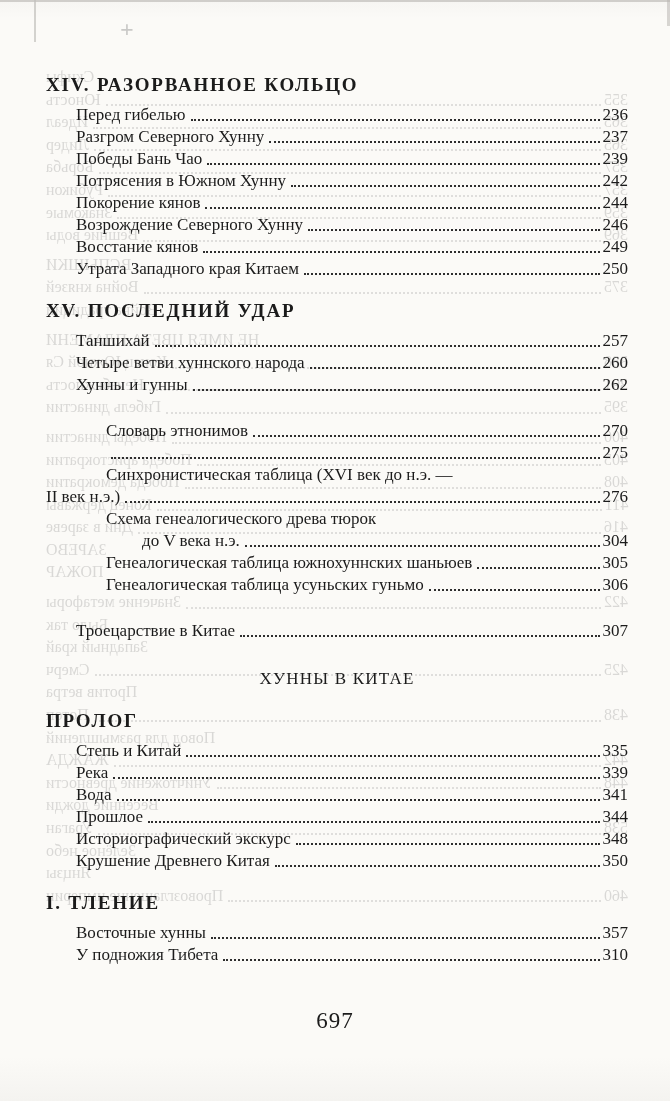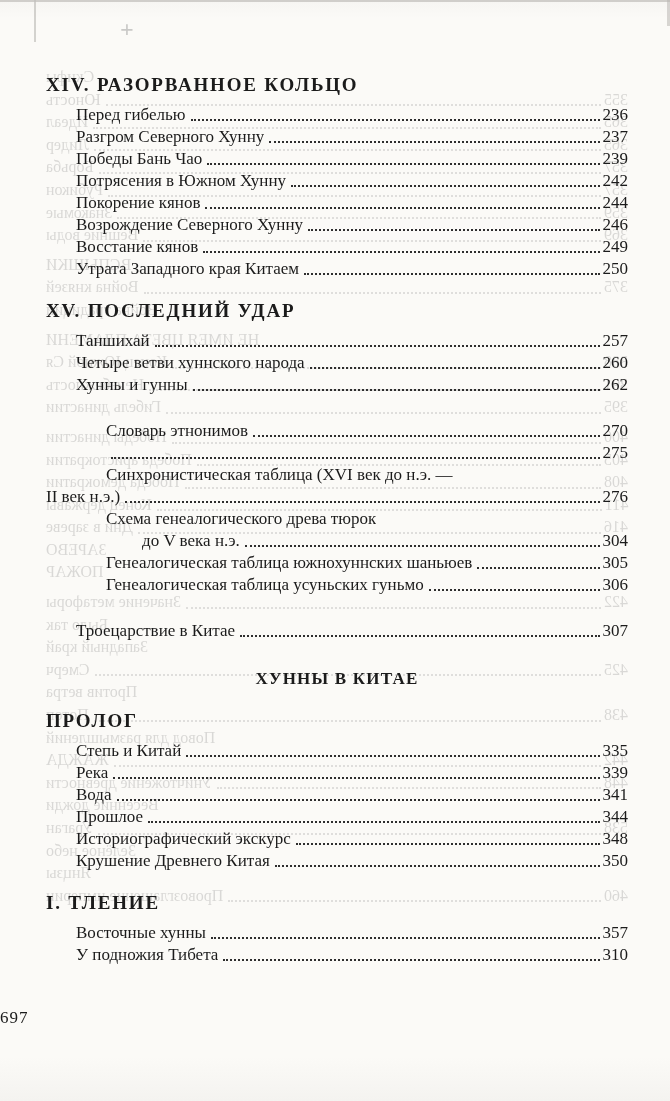--- a/index.html
+++ b/index.html
@@ -35,36 +35,36 @@
   }
 
   
   .content{position:absolute;top:74px;left:46px;right:42px;z-index:2;}
   .h{
     font-size:19px;font-weight:bold;letter-spacing:1.8px;
     line-height:22px;margin:20px 0 8px;white-space:nowrap;
   }
   .content > .h:first-child{margin-top:0;}
   .part{
-    font-size:17px;font-weight:bold;letter-spacing:1.2px;text-align:center;
+    font-size:17px;font-weight:normal;letter-spacing:1.2px;text-align:center;
     line-height:22px;margin:26px 0 12px;
   }
   .e{display:flex;align-items:baseline;line-height:22px;font-size:17px;white-space:nowrap;}
   .t{flex:0 1 auto;overflow:hidden;}
   .dots{flex:1 0 8px;border-bottom:2px dotted #2e2e2e;align-self:flex-end;margin:0 3px 5px 5px;min-width:8px;}
   .p{flex:0 0 auto;}
   .l1{margin-left:30px;}
   .l2{margin-left:60px;}
   .cont{}
   .cont2{margin-left:96px;}
   .gap{margin-top:24px;}
 
   .folio{
     position:absolute;top:1008px;left:0;right:0;z-index:2;
-    font-size:17px;letter-spacing:1px;
+    text-align:center;font-size:23px;letter-spacing:1px;
   }
 </style>
 </head>
 <body>
 
 <div class="page">
 
   <div class="edge-top"></div>
   <div class="edge-left"></div>
   <div class="edge-right"></div>

